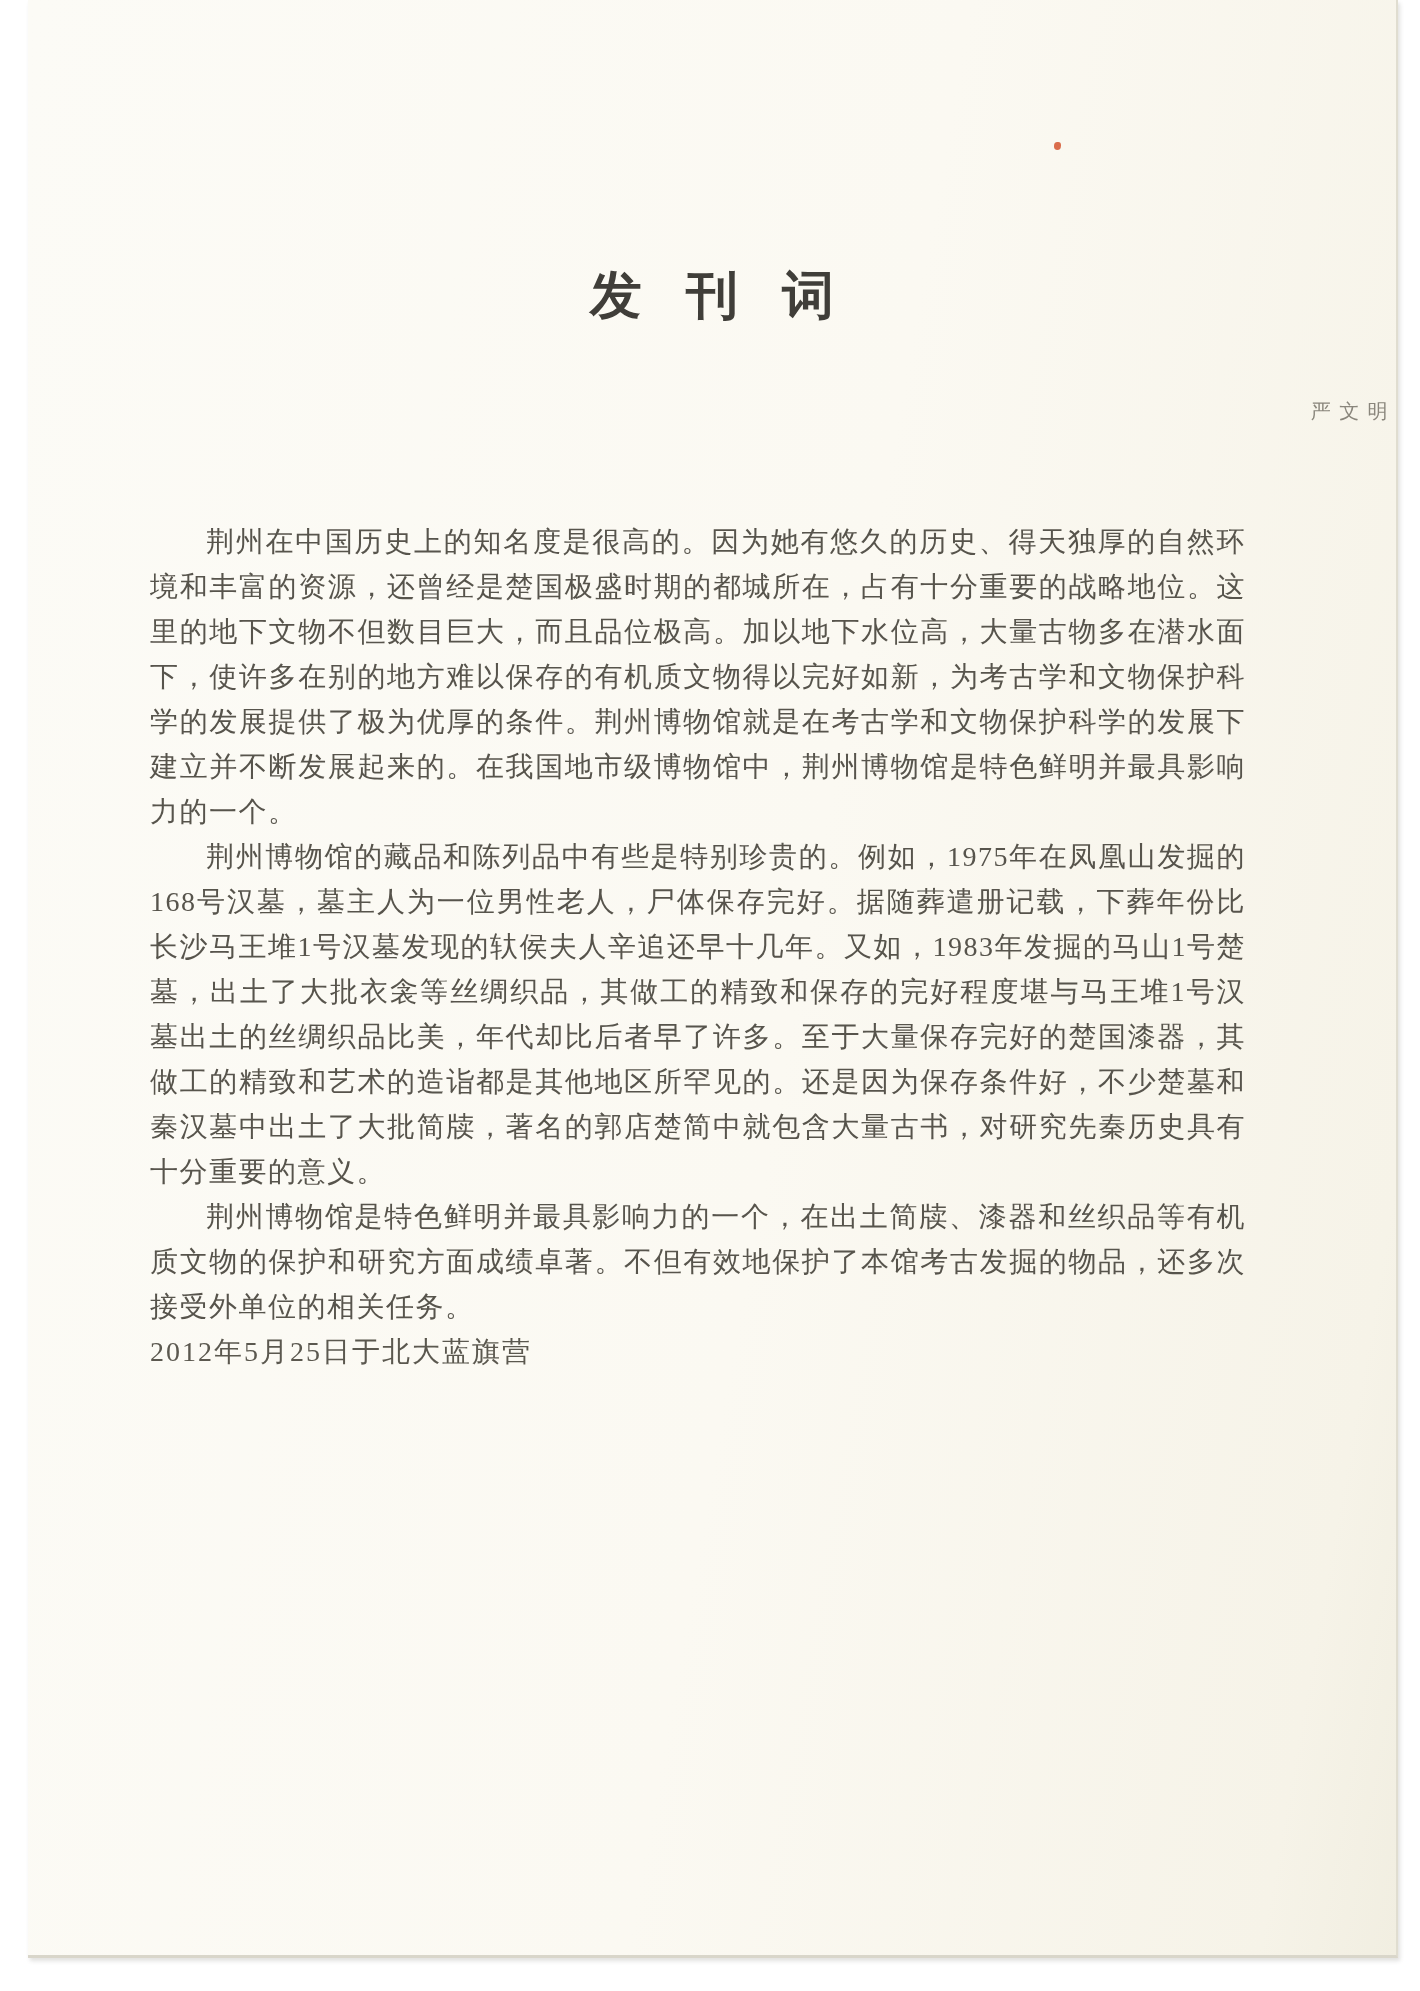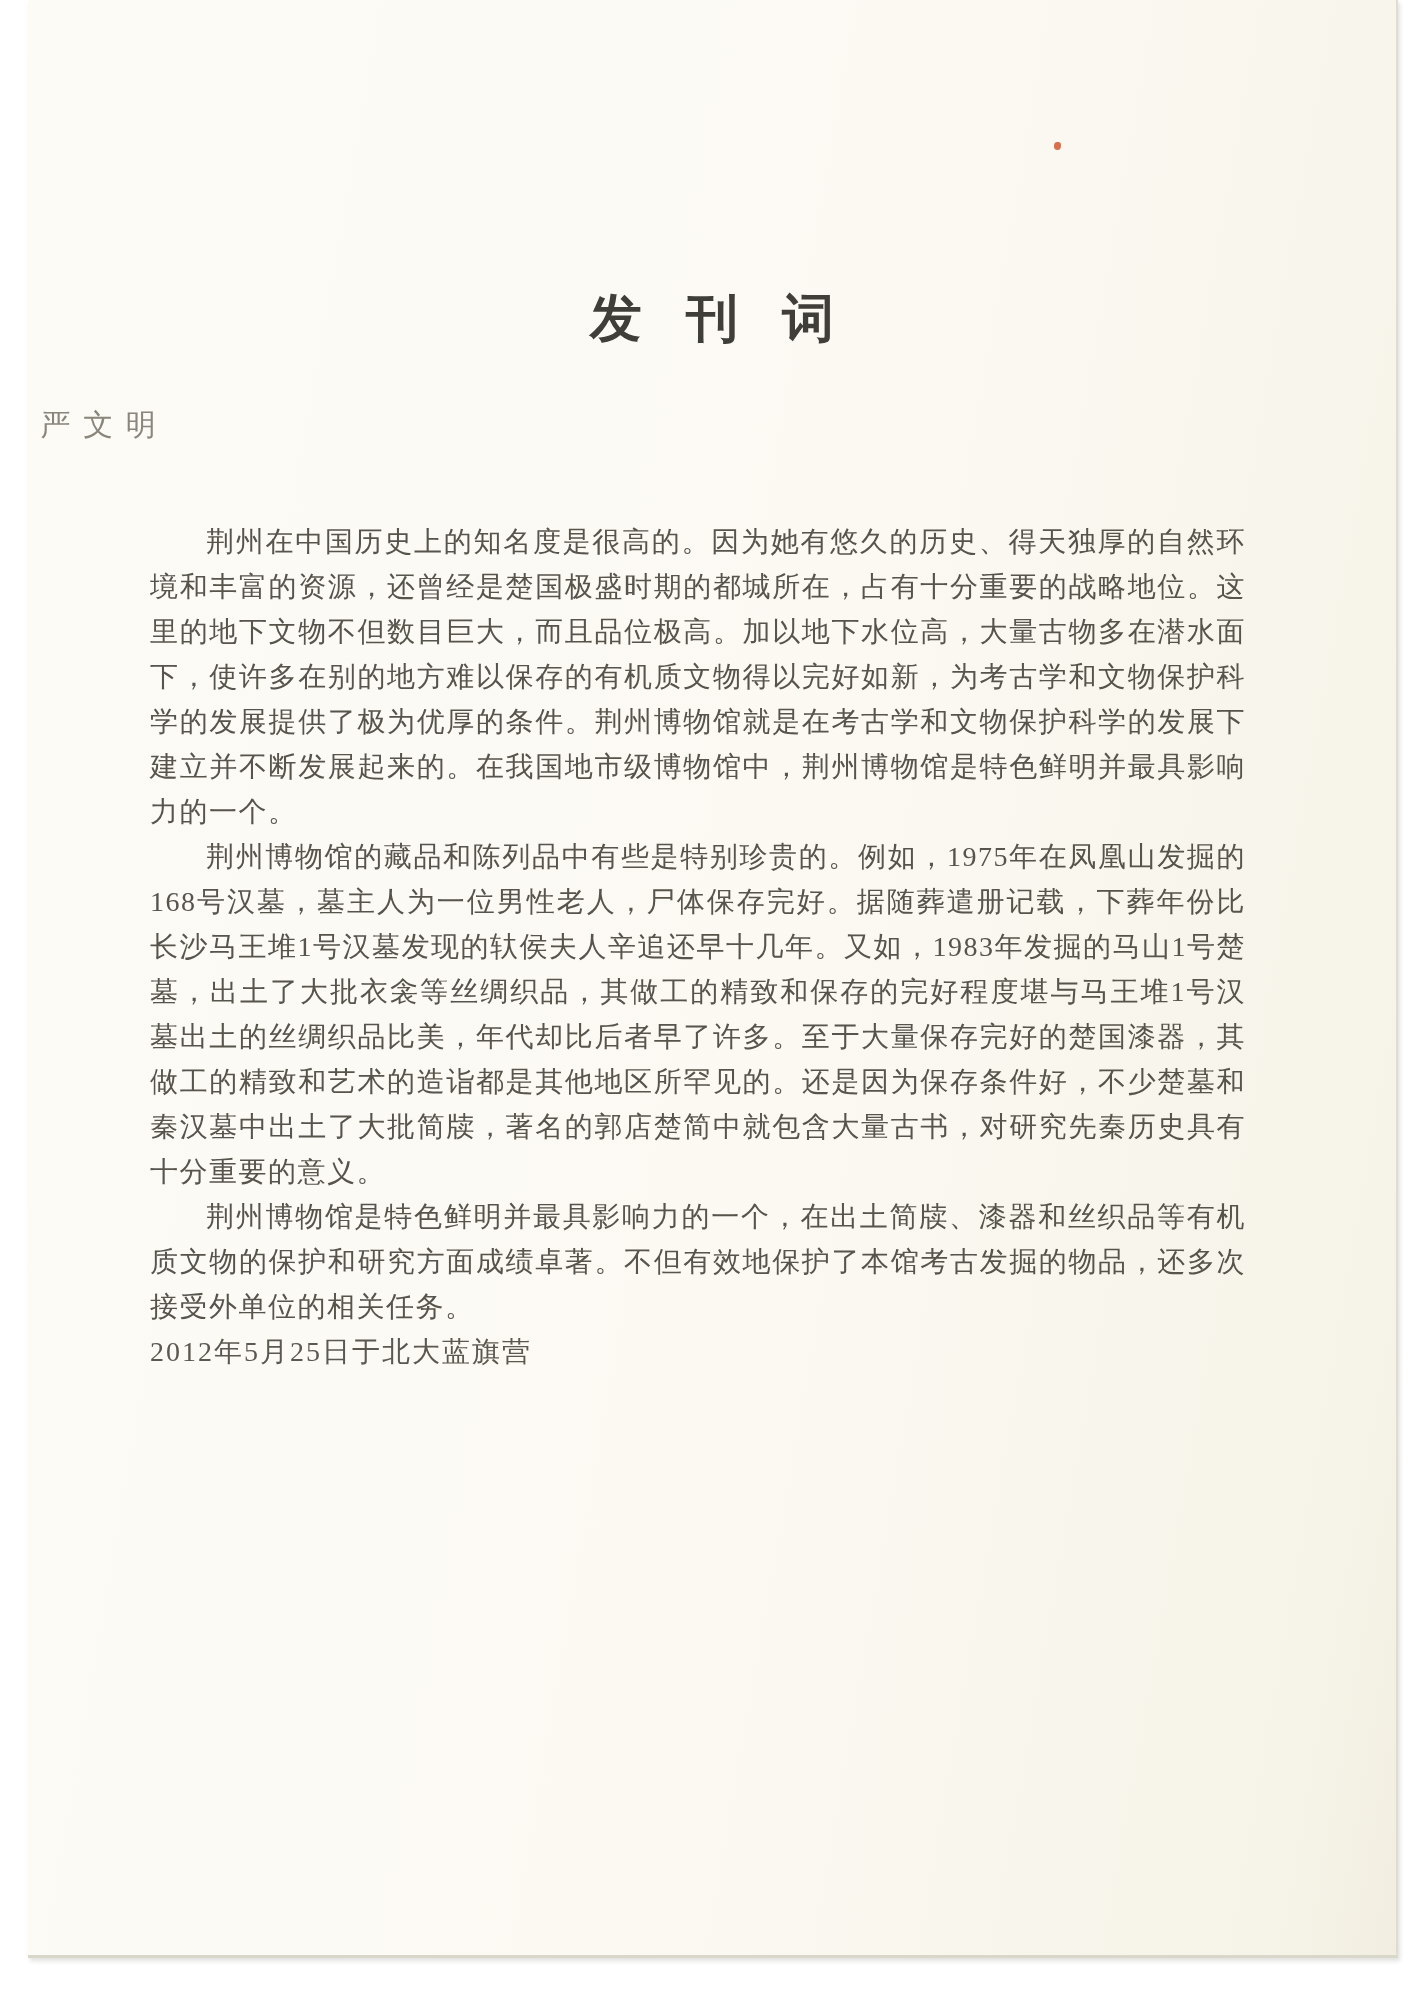--- a/index.html
+++ b/index.html
@@ -32,30 +32,29 @@
     left: 0;
     width: 100%;
     text-align: center;
     font-size: 52px;
     font-weight: bold;
     letter-spacing: 0.85em;
     padding-left: 0.85em;
     box-sizing: border-box;
     color: #403e39;
     line-height: 60px;
-    margin-top: 23px;
   }
 
   .author {
     position: absolute;
-    top: 405px;
+    top: 391px;
     left: 0;
     width: 100%;
-    text-align: left;
-    font-size: 30px;
+    text-align: right;
+    font-size: 20px;
     letter-spacing: 0.42em;
     padding-left: 0.42em;
     box-sizing: border-box;
     color: #8a867c;
     line-height: 40px;
   }
 
   .body-text {
     position: absolute;
     top: 519px;

